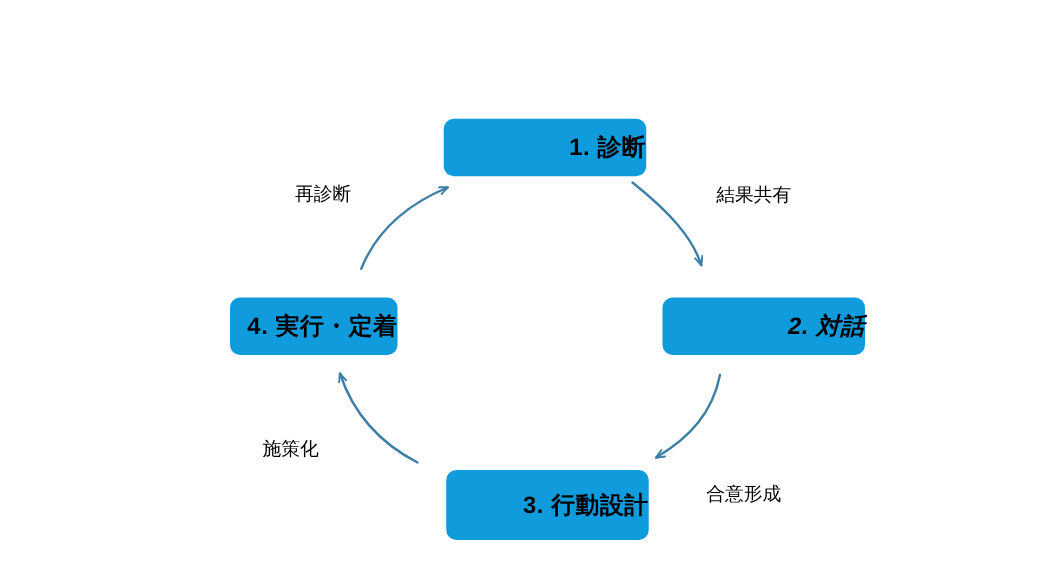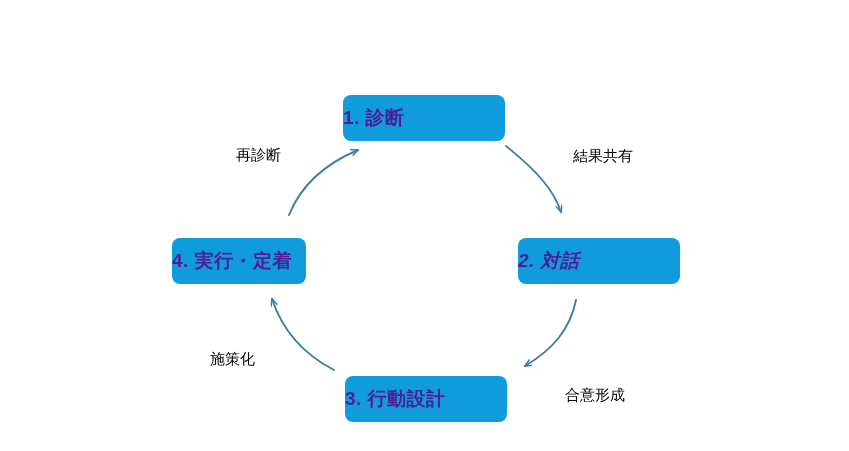--- a/index.html
+++ b/index.html
@@ -21,33 +21,34 @@
     position: absolute;
     left: 0;
     top: 0;
     width: 849px;
     height: 451px;
   }
   .node-box {
     position: absolute;
     display: flex;
     align-items: center;
-    justify-content: flex-start;
+    justify-content: flex-end;
     background: #109CDC;
     border-radius: 8px;
-    color: #4c1d95;
+    color: #000000;
     font-size: 19px;
     font-weight: bold;
     letter-spacing: 0.5px;
     white-space: nowrap;
     box-sizing: border-box;
+    margin-left: 12px;
   }
   #node-1 { left: 343px; top: 95px;  width: 162px; height: 46px; }
   #node-2 { left: 518px; top: 238px; width: 162px; height: 46px; font-style: italic; }
-  #node-3 { left: 345px; top: 376px; width: 162px; height: 46px; }
+  #node-3 { left: 345px; top: 376px; width: 162px; height: 56px; }
   #node-4 { left: 172px; top: 238px; width: 134px; height: 46px; }
 
   .edge-label {
     position: absolute;
     color: #000000;
     font-size: 15px;
     font-weight: normal;
     white-space: nowrap;
   }
   #label-edge-1 { left: 573px; top: 147px; }

